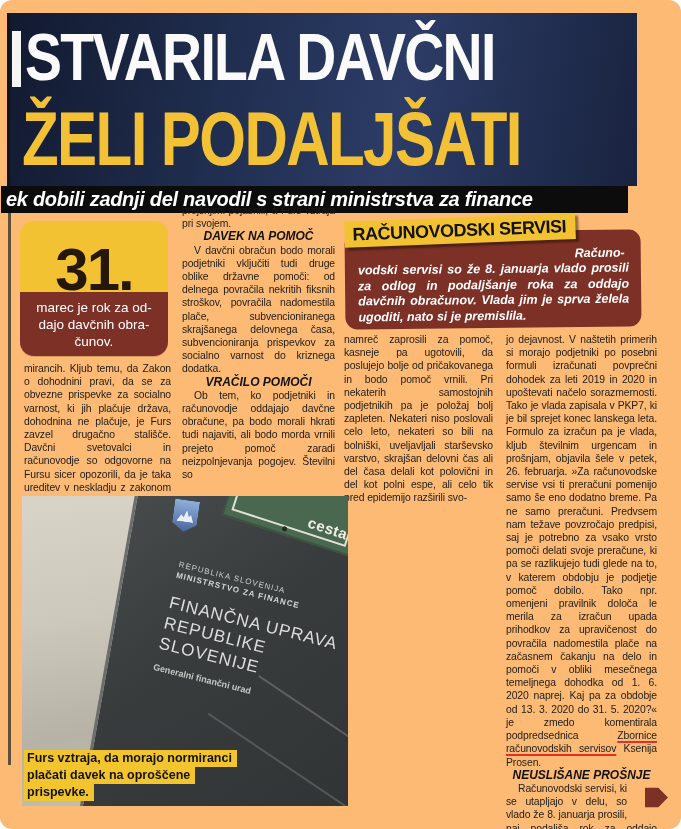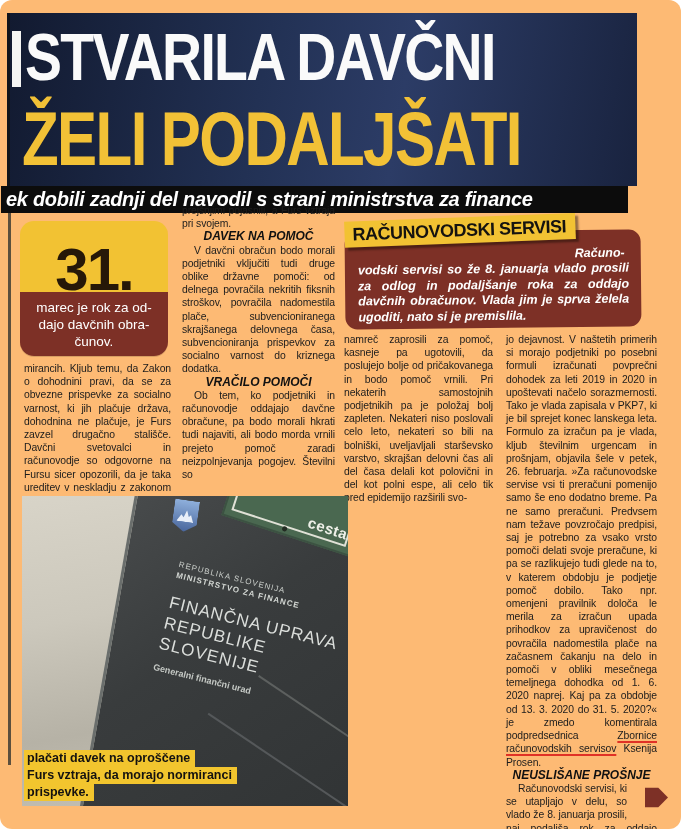--- a/index.html
+++ b/index.html
@@ -171,21 +171,21 @@
       <div class="coat-mountain"></div>
     </div>
     <div class="plaque">
       <div class="plq-s1">REPUBLIKA SLOVENIJA</div>
       <div class="plq-s2">MINISTRSTVO ZA FINANCE</div>
       <div class="plq-b plq-b1">FINANČNA UPRAVA</div>
       <div class="plq-b">REPUBLIKE SLOVENIJE</div>
       <div class="plq-s3">Generalni finančni urad</div>
     </div>
     <div class="photo-caption">
+      <div class="cap-line">Furs vztraja, da morajo normiranci</div>
       <div class="cap-line">plačati davek na oproščene</div>
-      <div class="cap-line">Furs vztraja, da morajo normiranci</div>
       <div class="cap-line">prispevke.</div>
     </div>
   </div>
 
   <div class="next-arrow"></div>
 
 </div>
 
 </body></html>

